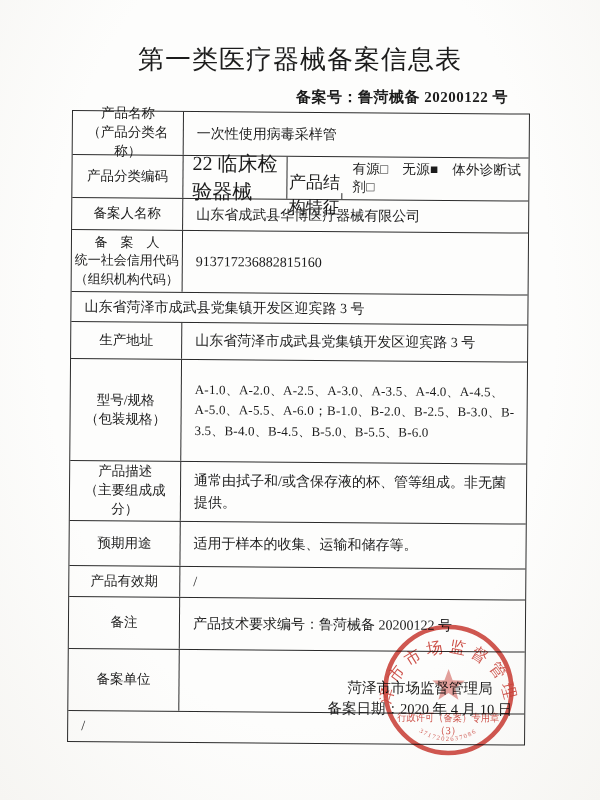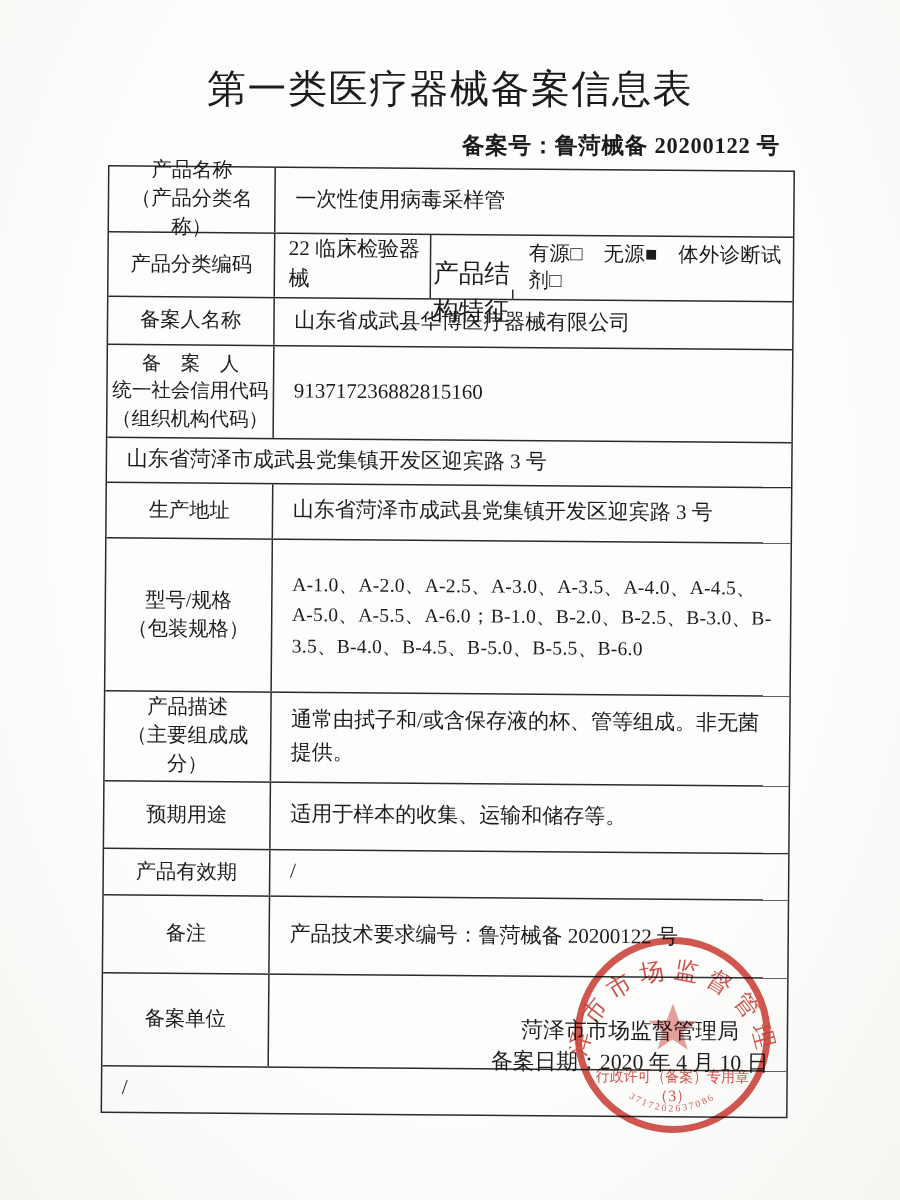--- a/index.html
+++ b/index.html
@@ -8,21 +8,21 @@
     background:radial-gradient(ellipse at 50% 40%, #fdfdfc 60%, #f6f5f2 100%);
     font-family:"Liberation Serif","DejaVu Serif",serif;
     color:#1c1c1c;
   }
   .page-title{
     position:absolute;top:42px;left:0;width:100%;
     text-align:center;font-size:26px;font-weight:normal;letter-spacing:1px;
   }
   .record-no{
     position:absolute;top:88px;left:0;width:508px;
-    text-align:right;font-size:15px;font-weight:bold;letter-spacing:.5px;padding-left:12px;
+    text-align:right;font-size:15px;font-weight:bold;letter-spacing:.5px;
   }
   .table-wrap{
     position:absolute;left:72px;top:110px;width:458px;
     transform:rotate(.45deg);transform-origin:0 0;
   }
   .tbl{
     border:1.6px solid #2b2b2b;display:flex;flex-direction:column;
     background:transparent;
   }
   .row{display:flex;border-bottom:1.4px solid #2b2b2b;box-sizing:border-box;position:relative;}
@@ -32,21 +32,21 @@
     display:flex;align-items:center;justify-content:center;text-align:center;
     font-size:13.5px;line-height:1.4;white-space:pre-line;
     box-sizing:border-box;padding:2px 3px;
   }
   .val{
     flex:1;display:flex;align-items:center;font-size:14px;line-height:1.55;
     padding:3px 12px 3px 13px;box-sizing:border-box;
   }
   .cell-code{
     flex:0 0 104px;width:104px;border-right:1.4px solid #2b2b2b;
-    display:flex;align-items:center;font-size:14px;line-height:1.4;
+    display:flex;align-items:center;font-size:20px;line-height:1.4;
     box-sizing:border-box;padding:2px 4px 2px 9px;
   }
   .cell-sublbl{
     flex:0 0 55px;width:55px;border-right:1.4px solid #2b2b2b;
     display:flex;align-items:center;justify-content:center;text-align:center;
     font-size:17px;line-height:1.45;white-space:pre-line;box-sizing:border-box;margin-top:36px;
   }
   .cell-opts{
     flex:1;display:flex;align-items:center;font-size:13.5px;
     padding-left:10px;box-sizing:border-box;letter-spacing:.3px;

